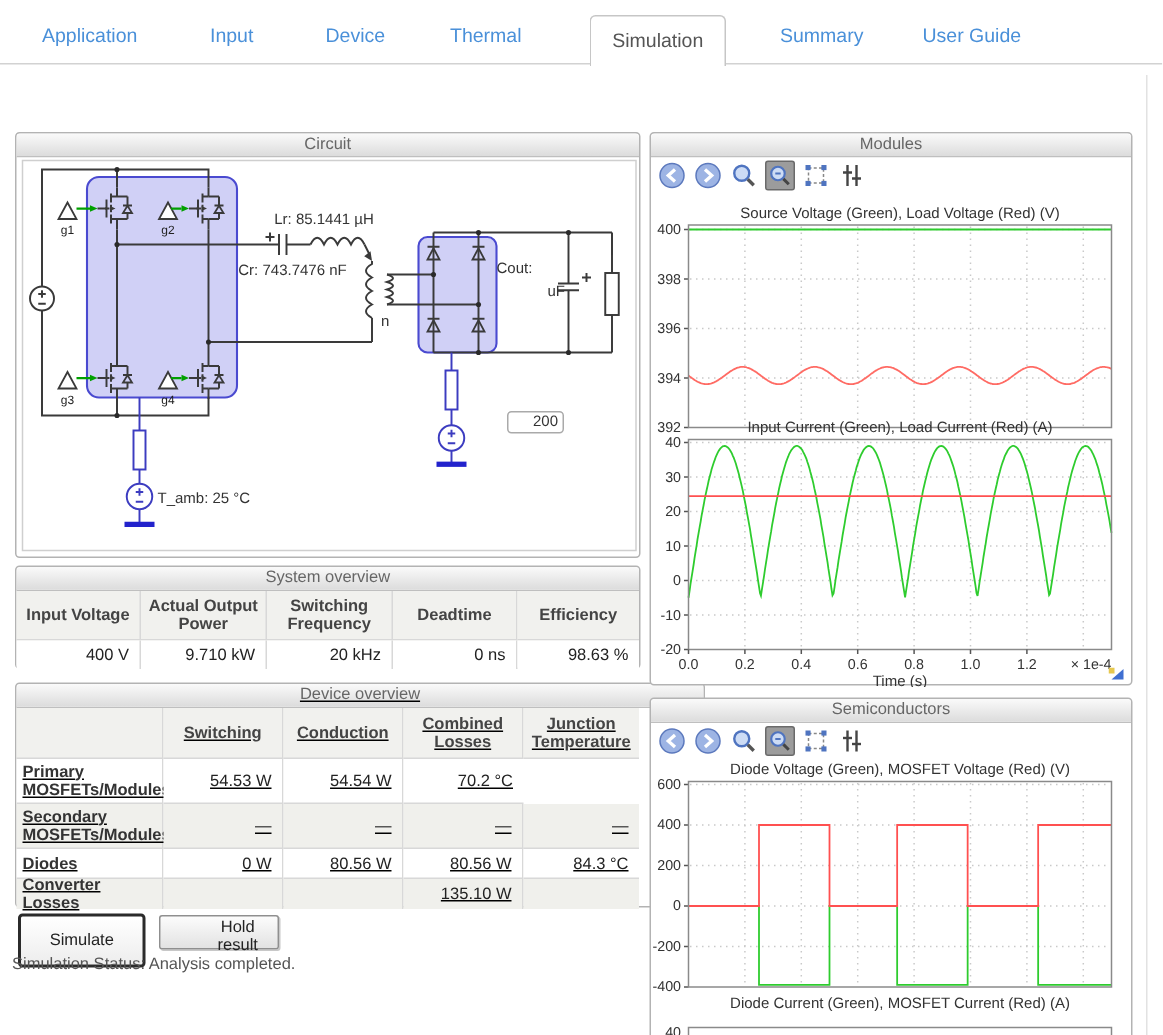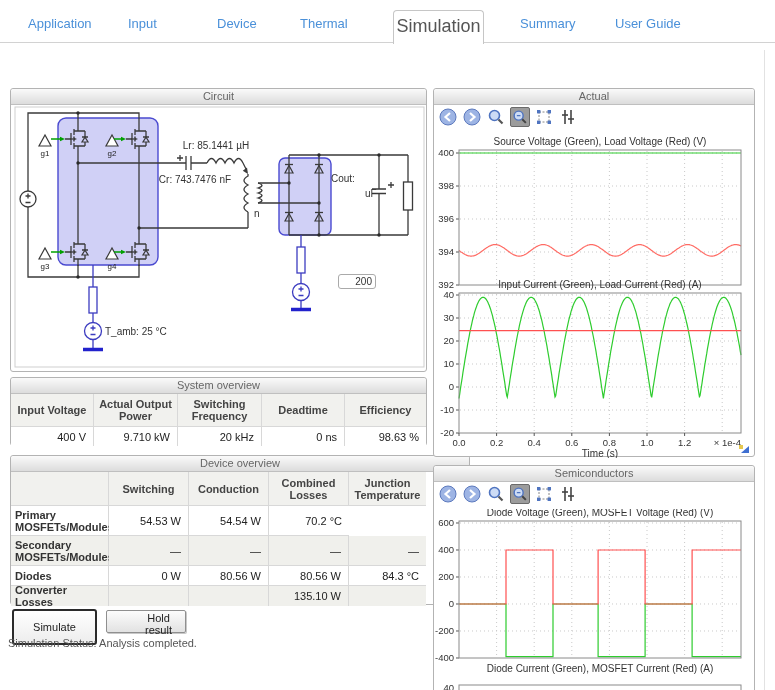--- a/index.html
+++ b/index.html
@@ -3,28 +3,28 @@
 <meta charset="utf-8">
 <style>
   html,body{margin:0;padding:0;background:#fff;}
   #page{position:relative;width:775px;height:690px;background:#ffffff;overflow:hidden;
         font-family:"Liberation Sans",sans-serif;}
   
   .tabbar-line{position:absolute;left:0;top:42px;width:775px;height:1px;background:#d2d2d2;}
   .tab{position:absolute;top:16px;font-size:13px;color:#4a90d9;cursor:pointer;white-space:nowrap;}
   .tab-active-box{position:absolute;left:393px;top:10px;width:89px;height:33px;background:#fff;
         border:1px solid #c6c6c6;border-bottom:none;border-radius:4px 4px 0 0;text-align:center;
-        line-height:31px;font-size:18px;color:#555;z-index:2;}
+        line-height:31px;font-size:13px;color:#555;z-index:2;}
   
   .panel{position:absolute;border:1px solid #b3b3b3;border-radius:3px;background:#fff;box-sizing:border-box;}
   .panel-header{height:15px;line-height:15px;text-align:center;font-size:11px;color:#666;
         background:linear-gradient(#fafafa,#dcdcdc);border-bottom:1px solid #bfbfbf;border-radius:3px 3px 0 0;}
   #panel-circuit{left:10px;top:88px;width:417px;height:284px;}
   #panel-system{left:10px;top:377px;width:417px;height:69px;}
-  #panel-device{left:10px;top:455px;width:460px;height:150px;}
+  #panel-device{left:10px;top:455px;width:460px;height:150px;text-decoration:underline;}
   #panel-general{left:433px;top:88px;width:322px;height:369px;}
   #panel-semi{left:433px;top:465px;width:322px;height:260px;}
   .right-divider{position:absolute;left:764px;top:50px;width:1px;height:640px;background:#e2e2e2;}
   
   #circuit-svg{position:absolute;left:0;top:15px;}
   .wire{stroke:#3a3a3a;stroke-width:1.3;fill:none;}
   .bwire{stroke:#3c3cc0;stroke-width:1.3;fill:none;}
   .bthick{stroke:#2222cc;stroke-width:3.5;fill:none;}
   .tri{fill:#ffffff;stroke:#3a3a3a;stroke-width:1.2;}
   .garr{stroke:#00a000;stroke-width:1.5;fill:none;}
@@ -63,21 +63,21 @@
   .chart-svg{position:absolute;left:0;top:43px;}
   .resize-handle{position:absolute;right:4px;bottom:2px;width:11px;height:9px;}
 </style>
 </head>
 <body>
 
 <div id="page">
 
   <div class="tabbar-line"></div>
   <span class="tab" style="left:28px">Application</span>
-  <span class="tab" style="left:128px">Input</span>
+  <span class="tab" style="left:140px">Input</span>
   <span class="tab" style="left:217px">Device</span>
   <span class="tab" style="left:300px">Thermal</span>
   <div class="tab-active-box">Simulation</div>
   <span class="tab" style="left:520px">Summary</span>
   <span class="tab" style="left:615px">User Guide</span>
 
   <div class="right-divider"></div>
 
   <div class="panel" id="panel-circuit">
     <div class="panel-header">Circuit</div>
@@ -259,21 +259,21 @@
       <div class="tdv shaded">135.10 W</div>
       <div class="tdv shaded"></div>
     </div>
   </div>
 
   <button id="btn-simulate">Simulate</button>
   <button id="btn-hold">Hold result</button>
   <div id="status-text">Simulation Status: Analysis completed.</div>
 
   <div class="panel" id="panel-general">
-    <div class="panel-header">Actual</div>
+    <div class="panel-header">Modules</div>
     <div class="toolbar">
       <svg class="ticon" viewBox="0 0 20 20">
           <circle cx="10" cy="10" r="8" fill="#9db4e4" stroke="#5c79bd"></circle>
           <path d="M12 6 L7.5 10 L12 14" stroke="#fff" stroke-width="2.2" fill="none"></path>
         </svg>
       <svg class="ticon" viewBox="0 0 20 20">
           <circle cx="10" cy="10" r="8" fill="#9db4e4" stroke="#5c79bd"></circle>
           <path d="M8 6 L12.5 10 L8 14" stroke="#fff" stroke-width="2.2" fill="none"></path>
         </svg>
       <svg class="ticon" viewBox="0 0 20 20">

